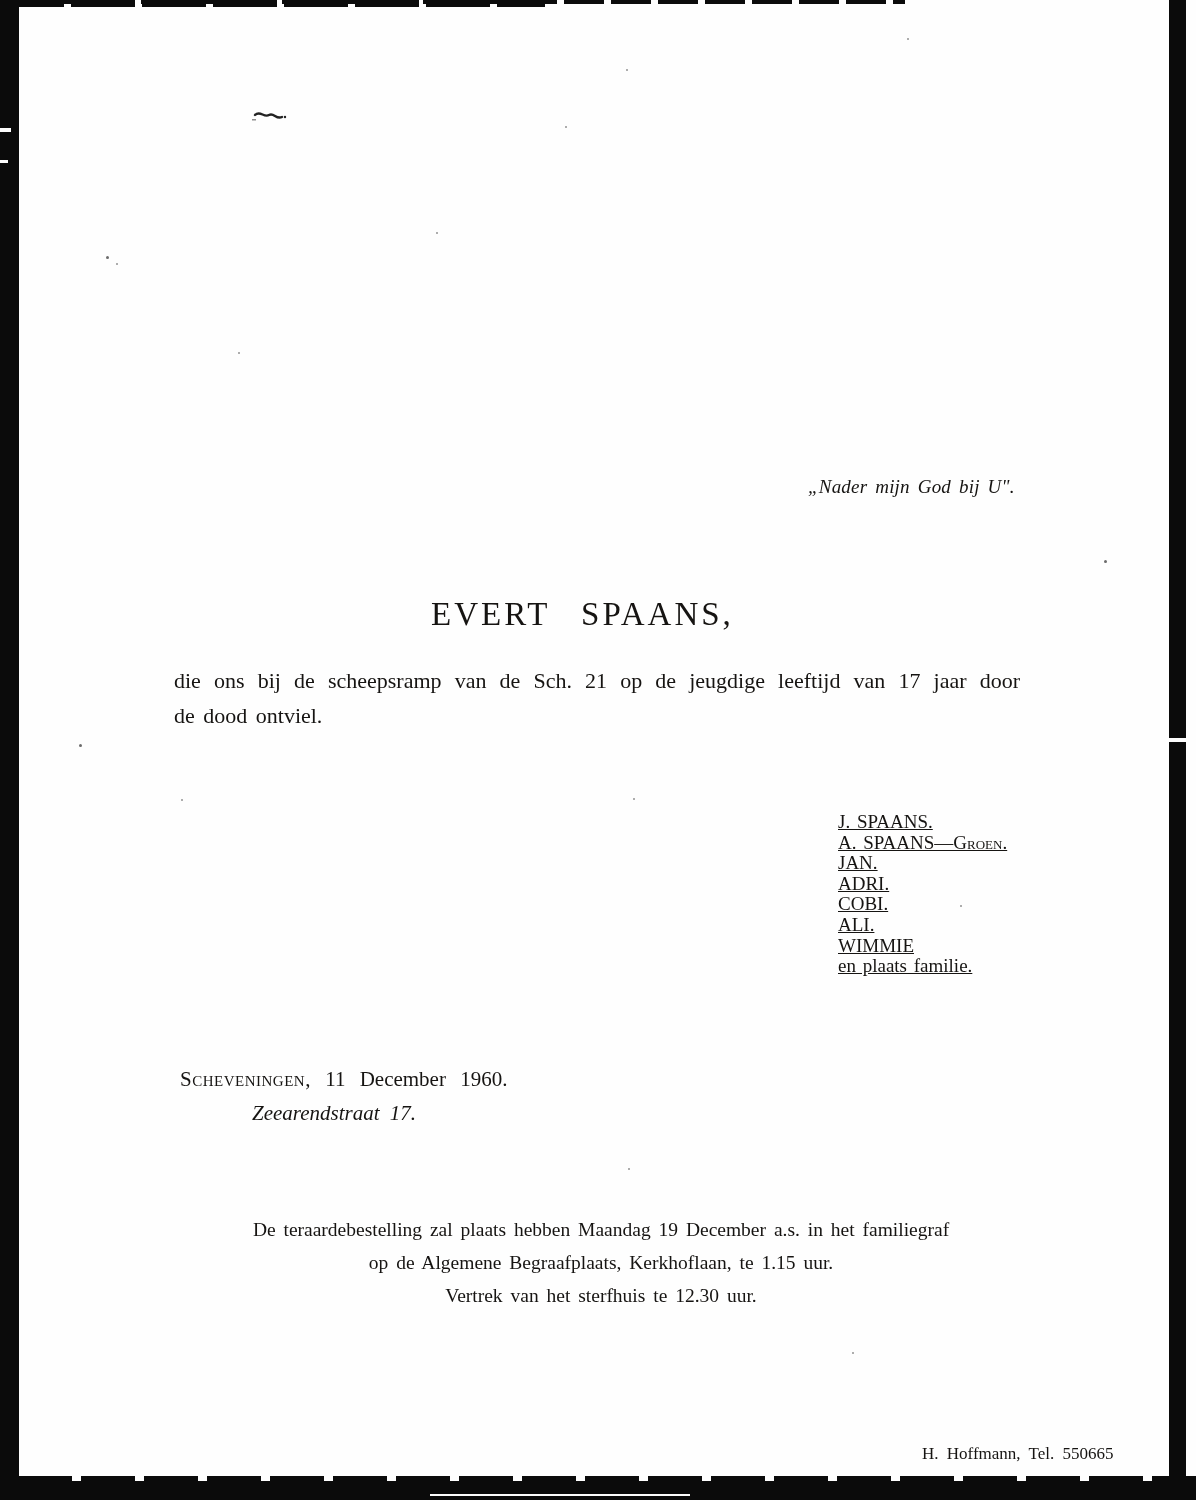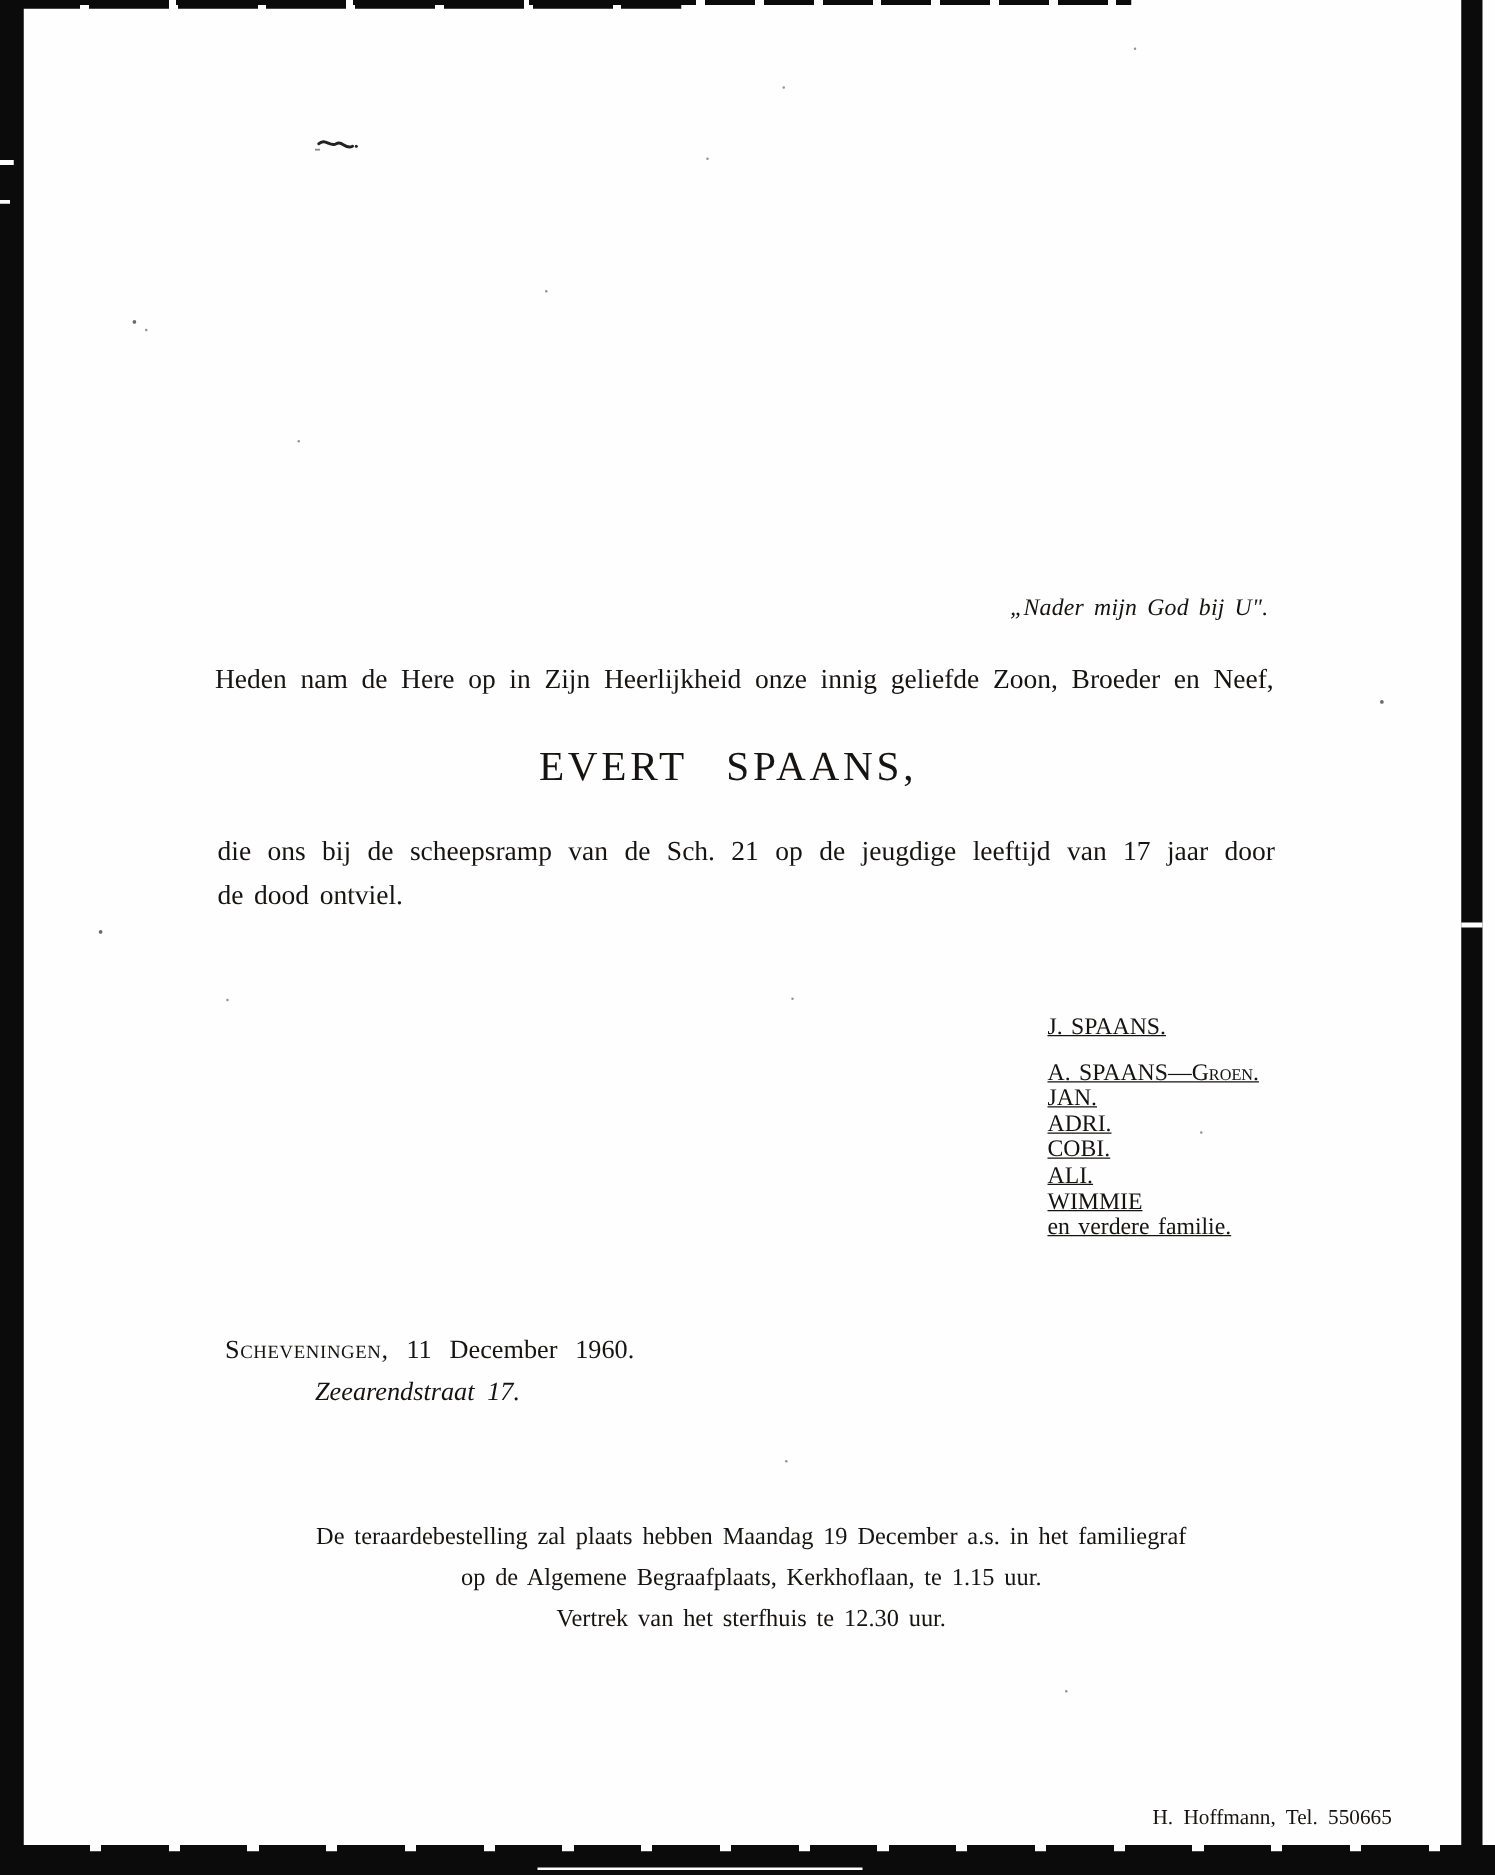--- a/index.html
+++ b/index.html
@@ -67,21 +67,21 @@
     position: absolute; left: 174px; top: 703px;
     font-size: 22px; word-spacing: 3px;
   }
   .mourners {
     position: absolute; left: 838px; top: 812px;
     font-size: 19px; line-height: 20.6px;
     word-spacing: 2px;
     text-decoration: underline;
   }
   .mourners .m-line { white-space: nowrap; }
-  .mourners .smallcaps { font-variant: small-caps; margin-top: 16px; }
+  .mourners .smallcaps { font-variant: small-caps; }
   .dateline {
     position: absolute; left: 180px; top: 1067px;
     font-size: 21px; white-space: nowrap; word-spacing: 9px;
   }
   .dateline .place { font-variant: small-caps; letter-spacing: 0.5px; }
   .address {
     position: absolute; left: 252px; top: 1101px;
     font-size: 21px; white-space: nowrap; word-spacing: 5px; font-style: italic;
   }
   .funeral {
@@ -137,36 +137,35 @@
   <div class="speck" style="left:1104px; top:560px;"></div>
   <div class="speck" style="left:79px;  top:744px;"></div>
   <div class="speck sm" style="left:181px; top:799px;"></div>
   <div class="speck sm" style="left:633px; top:798px;"></div>
   <div class="speck sm" style="left:628px; top:1168px;"></div>
   <div class="speck sm" style="left:852px; top:1352px;"></div>
   <div class="speck sm" style="left:960px; top:905px;"></div>
 
   <div class="quote">„Nader mijn God bij U".</div>
 
-  <div class="opening">Heden nam de Here op in Zijn Heerlijkheid onze innig geliefde Zoon, Broeder en Neef,</div>
 
   <div class="deceased-name">EVERT SPAANS,</div>
 
   <div class="body-line1">die ons bij de scheepsramp van de Sch. 21 op de jeugdige leeftijd van 17 jaar door</div>
   <div class="body-line2">de dood ontviel.</div>
 
   <div class="mourners">
     <div class="m-line">J. SPAANS.</div>
     <div class="m-line smallcaps">A. SPAANS—Groen.</div>
     <div class="m-line">JAN.</div>
     <div class="m-line">ADRI.</div>
     <div class="m-line">COBI.</div>
     <div class="m-line">ALI.</div>
     <div class="m-line">WIMMIE</div>
-    <div class="m-line">en verdere familie.</div>
+    <div class="m-line">en plaats familie.</div>
   </div>
 
   <div class="dateline">
     <span class="place">Scheveningen,</span>
     <span>11 December 1960.</span>
   </div>
   <div class="address">Zeearendstraat 17.</div>
 
   <div class="funeral">
     <div>De teraardebestelling zal plaats hebben Maandag 19 December a.s. in het familiegraf</div>

